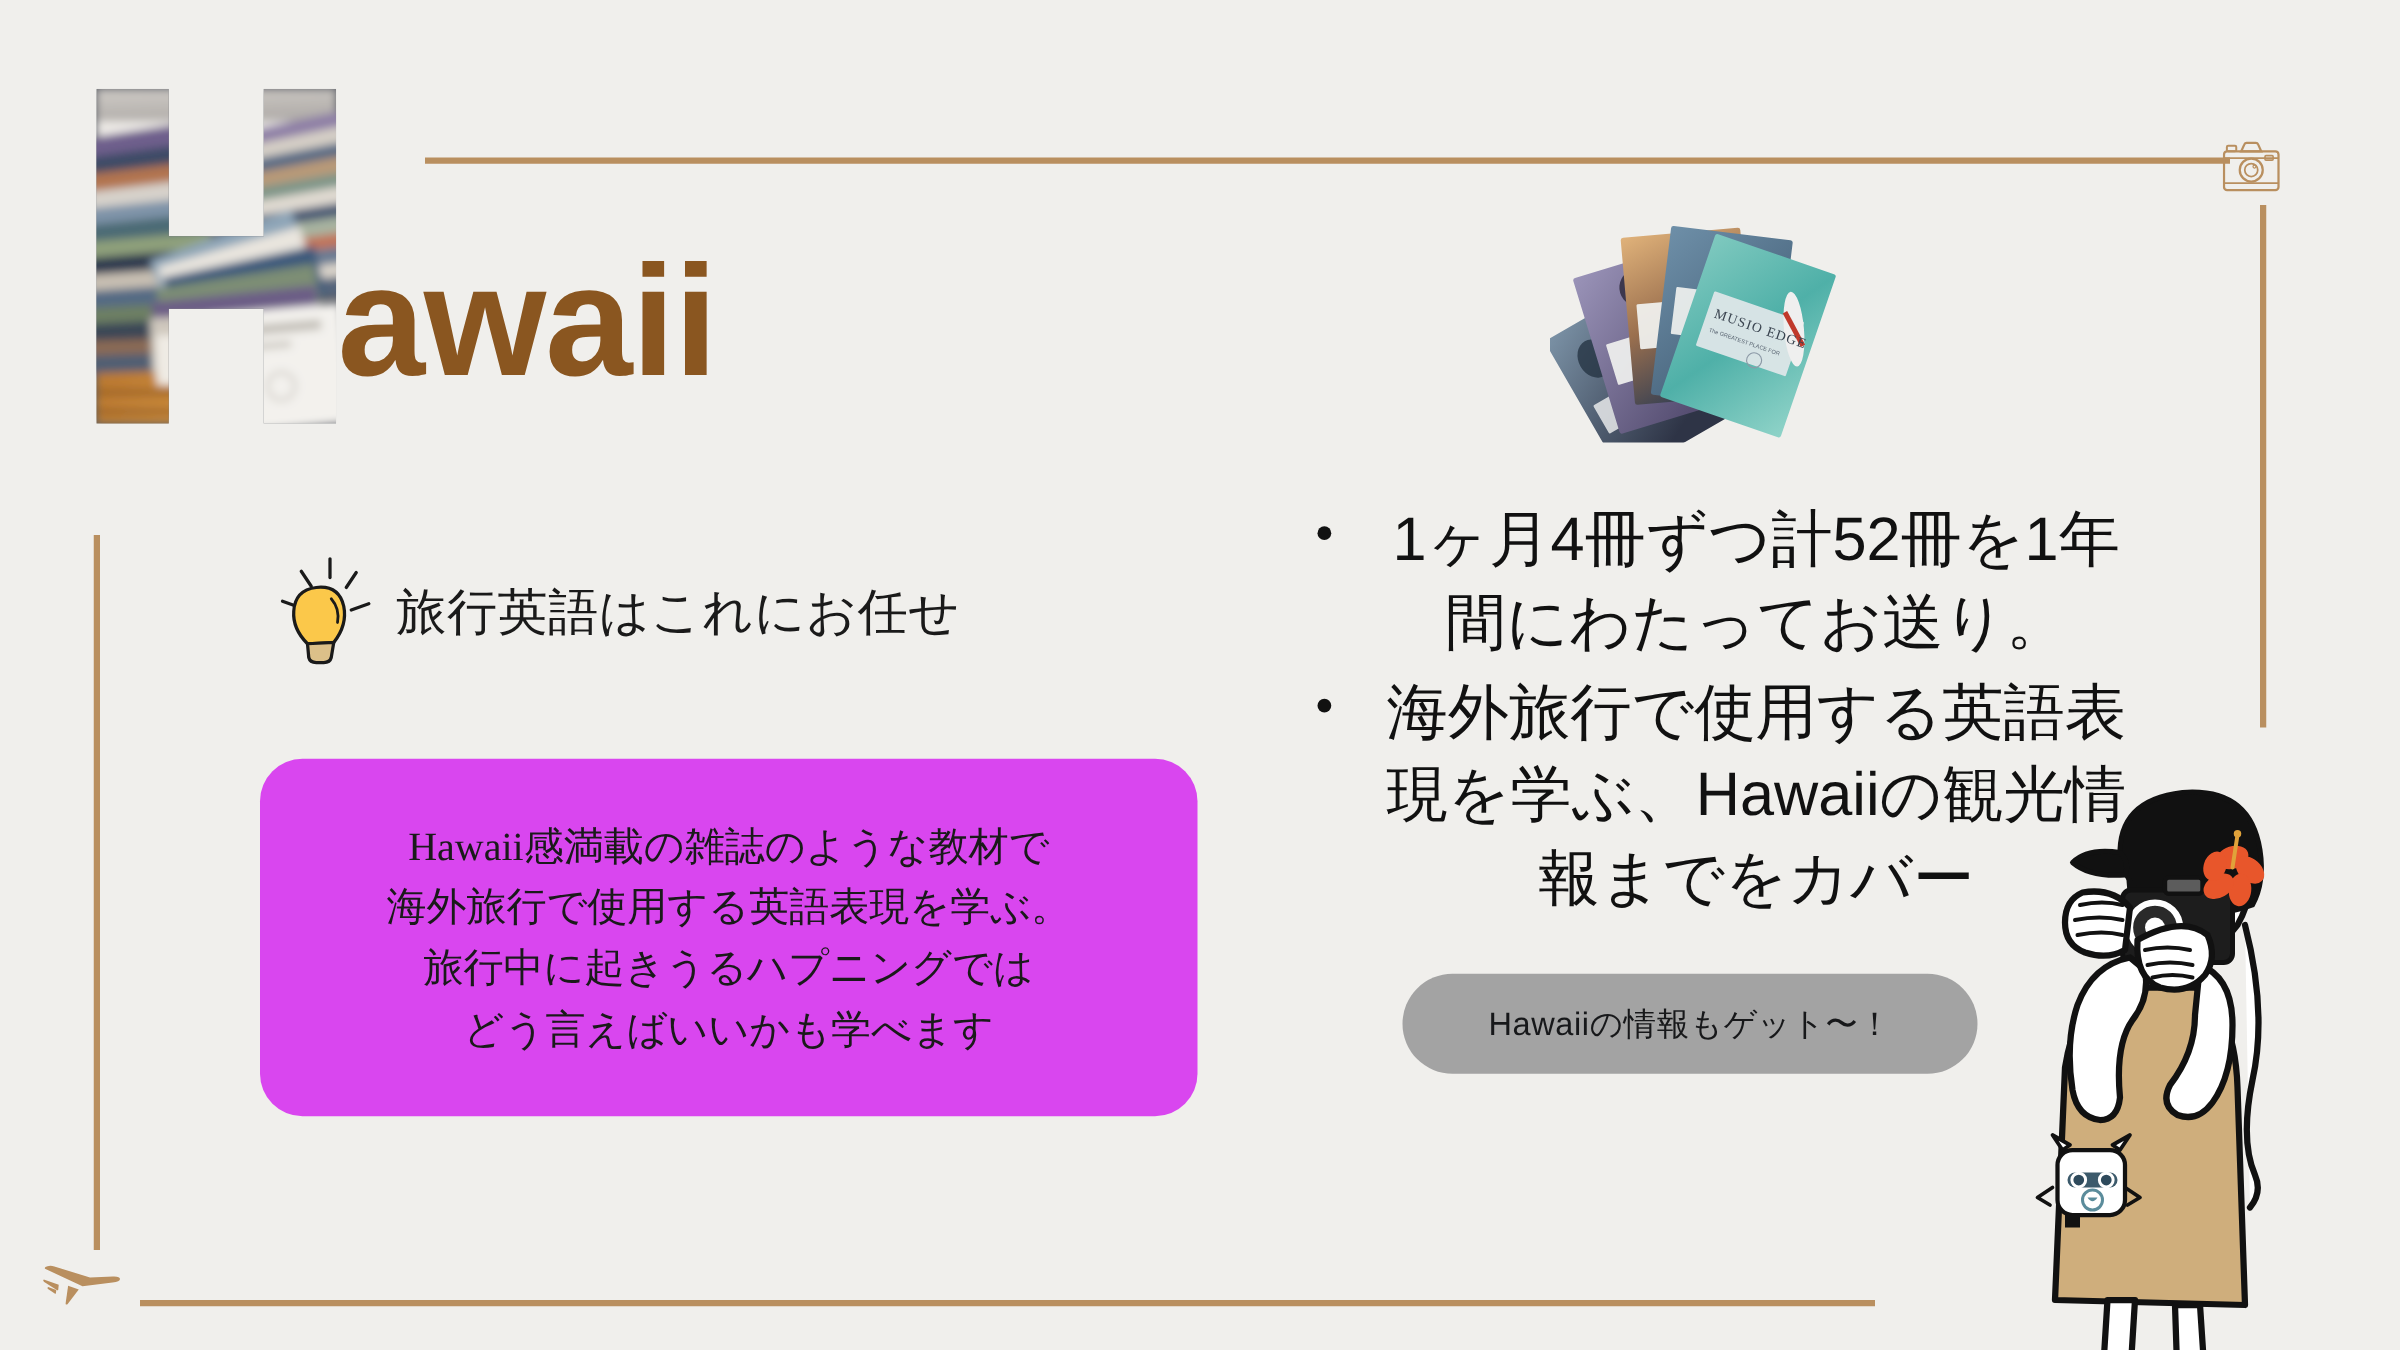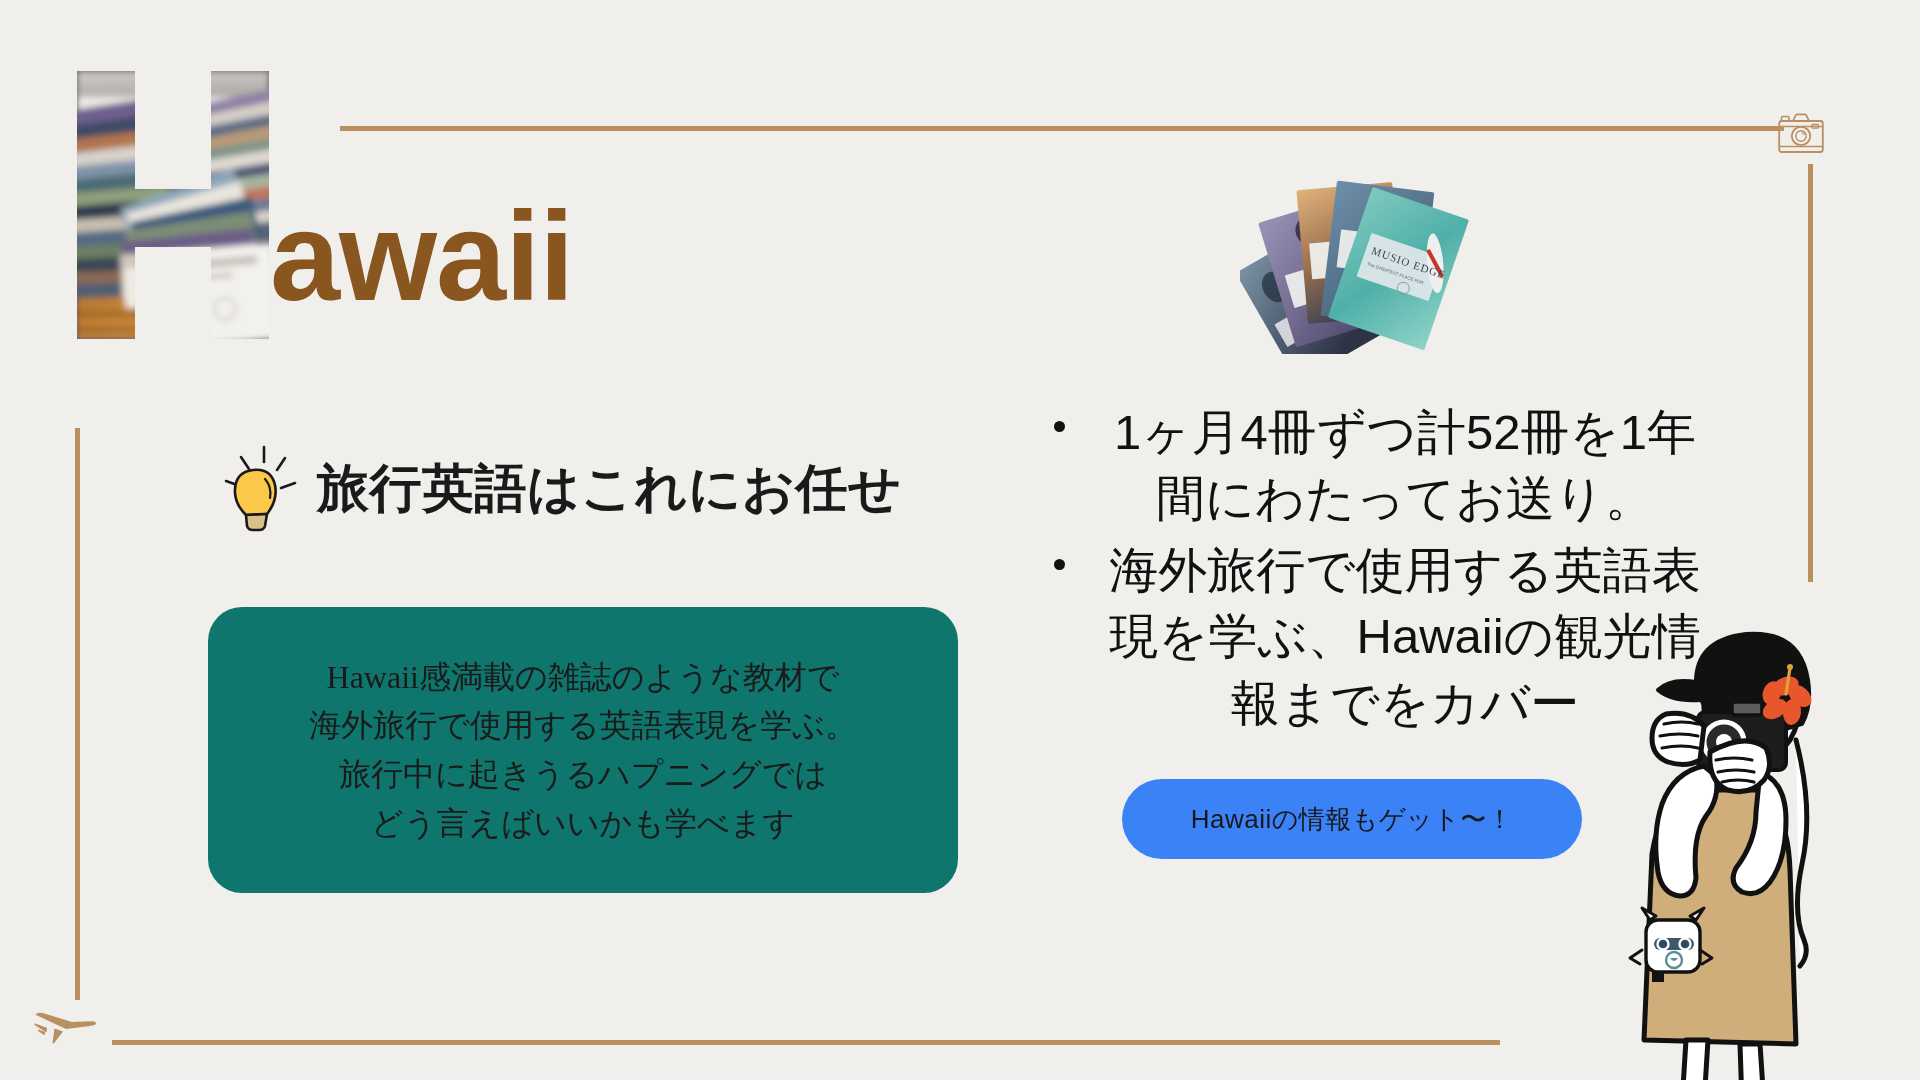--- a/index.html
+++ b/index.html
@@ -78,29 +78,29 @@
   }
 
   
   .bulb-heading {
     position:absolute; left:215px; top:415px;
     display:flex; align-items:center; gap:18px;
     height:100px;
   }
   .bulb-icon { width:84px; height:96px; flex:none; }
   .bulb-heading .label {
-    font-size:52px; font-weight:bold; color:#1A1A1A;
+    font-size:40px; font-weight:normal; color:#1A1A1A;
     letter-spacing:0.5px; white-space:nowrap;
   }
 
   
   .desc-card {
     position:absolute; left:208px; top:583px;
     width:750px; height:286px;
-    background:#0f766e;
+    background:#d946ef;
     border-radius:34px;
     display:flex; align-items:center; justify-content:center;
   }
   .desc-text {
     font-family:"Liberation Serif", serif;
     font-size:32px; line-height:1.52;
     color:#1A1A1A; text-align:center;
     white-space:pre-line;
   }
 
@@ -122,21 +122,21 @@
     position:absolute; left:14px; top:22px;
     width:11px; height:11px;
     border-radius:50%;
     background:#111;
   }
 
   
   .pill {
     position:absolute; left:1122px; top:755px;
     width:460px; height:80px;
-    background:#3b82f6;
+    background:#a3a3a3;
     border-radius:40px;
     display:flex; align-items:center; justify-content:center;
     font-size:26px; color:#17181A;
     border:none; cursor:pointer;
     letter-spacing:0.5px;
   }
 
   
   .photographer {
     position:absolute; left:1600px; top:596px;

